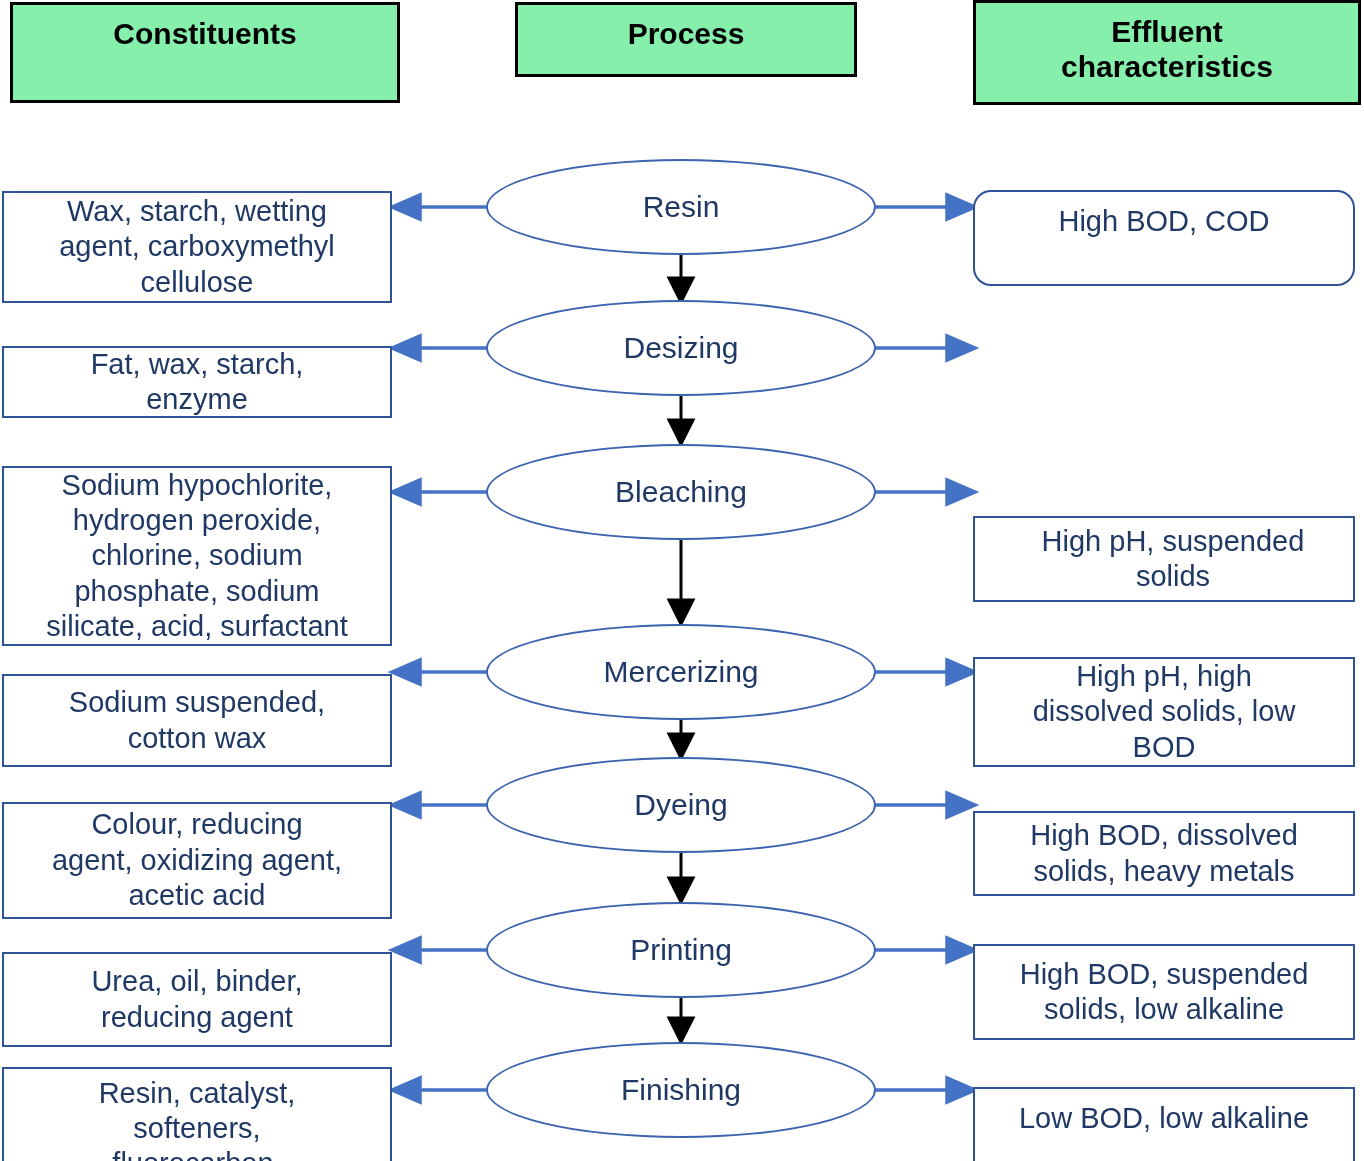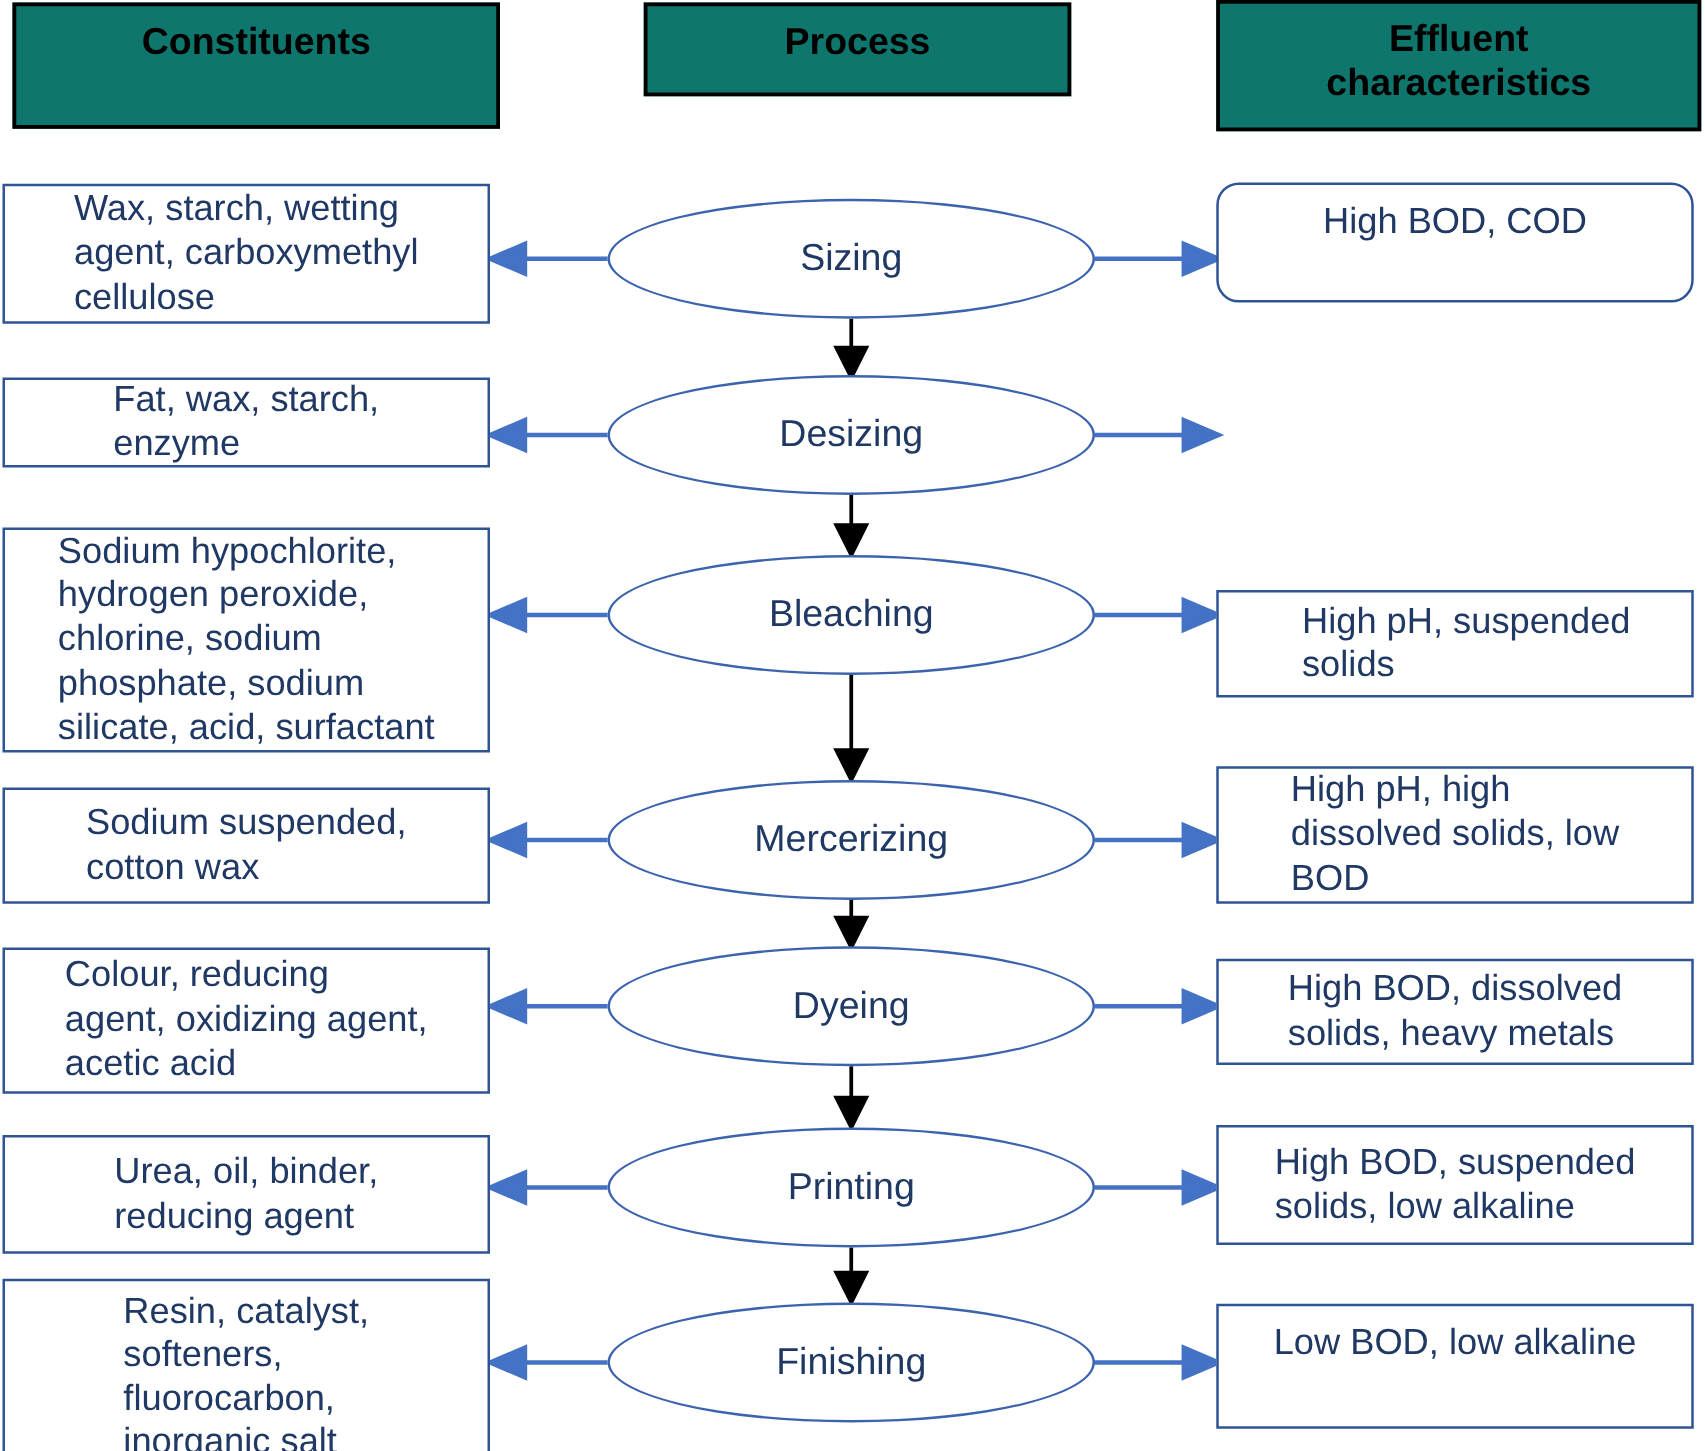--- a/index.html
+++ b/index.html
@@ -2,32 +2,32 @@
 <html><head>
 <meta charset="utf-8">
 <style>
   html,body{margin:0;padding:0;background:#fff;}
   #canvas{
     position:relative;width:1364px;height:1161px;background:#ffffff;
     font-family:"Liberation Sans",sans-serif;overflow:hidden;
   }
   #connectors{position:absolute;left:0;top:0;width:1364px;height:1161px;}
   .header{
-    position:absolute;box-sizing:border-box;background:#0f766e;border:3px solid #000;
+    position:absolute;box-sizing:border-box;background:#86efac;border:3px solid #000;
     color:#000;font-weight:bold;font-size:30px;line-height:1.15;
     display:flex;justify-content:center;align-items:flex-start;
     padding-top:12px;text-align:center;white-space:pre-line;
   }
   .hdr-constituents{left:10px;top:2px;width:390px;height:101px;}
   .hdr-process{left:515px;top:2px;width:342px;height:75px;}
   .hdr-effluent{left:973px;top:0px;width:388px;height:105px;}
   .box{
     position:absolute;box-sizing:border-box;background:#fff;border:2px solid #2f5496;
-    color:#1f3864;font-size:29px;line-height:1.22;text-align:left;
-    display:flex;align-items:center;justify-content:center;white-space:pre-line;
+    color:#1f3864;font-size:29px;line-height:1.22;text-align:center;
+    display:flex;align-items:center;justify-content:center;white-space:pre-line;margin-top:44px;
   }
   .box.top-align{align-items:flex-start;padding-top:12px;}
   .lbox{left:2px;width:390px;}
   .rbox{left:973px;width:382px;}
   .lb1{top:147px;height:112px;} .lb2{top:302px;height:72px;}
   .lb3{top:422px;height:180px;} .lb4{top:630px;height:93px;}
   .lb5{top:758px;height:117px;} .lb6{top:908px;height:95px;}
   .lb7{top:1023px;height:157px;line-height:1.2;}
   .rb1{top:146px;height:96px;border-radius:18px;}  .rb2{top:285px;height:113px;}
   .rb3{top:472px;height:86px;padding-left:18px;}  .rb4{top:613px;height:110px;}
@@ -158,21 +158,21 @@
   <div class="box lbox lb5">Colour, reducing
 agent, oxidizing agent,
 acetic acid</div>
   <div class="box lbox lb6">Urea, oil, binder,
 reducing agent</div>
   <div class="box lbox lb7">Resin, catalyst,
 softeners,
 fluorocarbon,
 inorganic salt</div>
 
-  <div class="ellipse el1">Sizing</div>
+  <div class="ellipse el1">Resin</div>
   <div class="ellipse el2">Desizing</div>
   <div class="ellipse el3">Bleaching</div>
   <div class="ellipse el4">Mercerizing</div>
   <div class="ellipse el5">Dyeing</div>
   <div class="ellipse el6">Printing</div>
   <div class="ellipse el7">Finishing</div>
 
   <div class="box rbox rb1 top-align">High BOD, COD</div>
   <div class="box rbox rb3">High pH, suspended
 solids</div>

